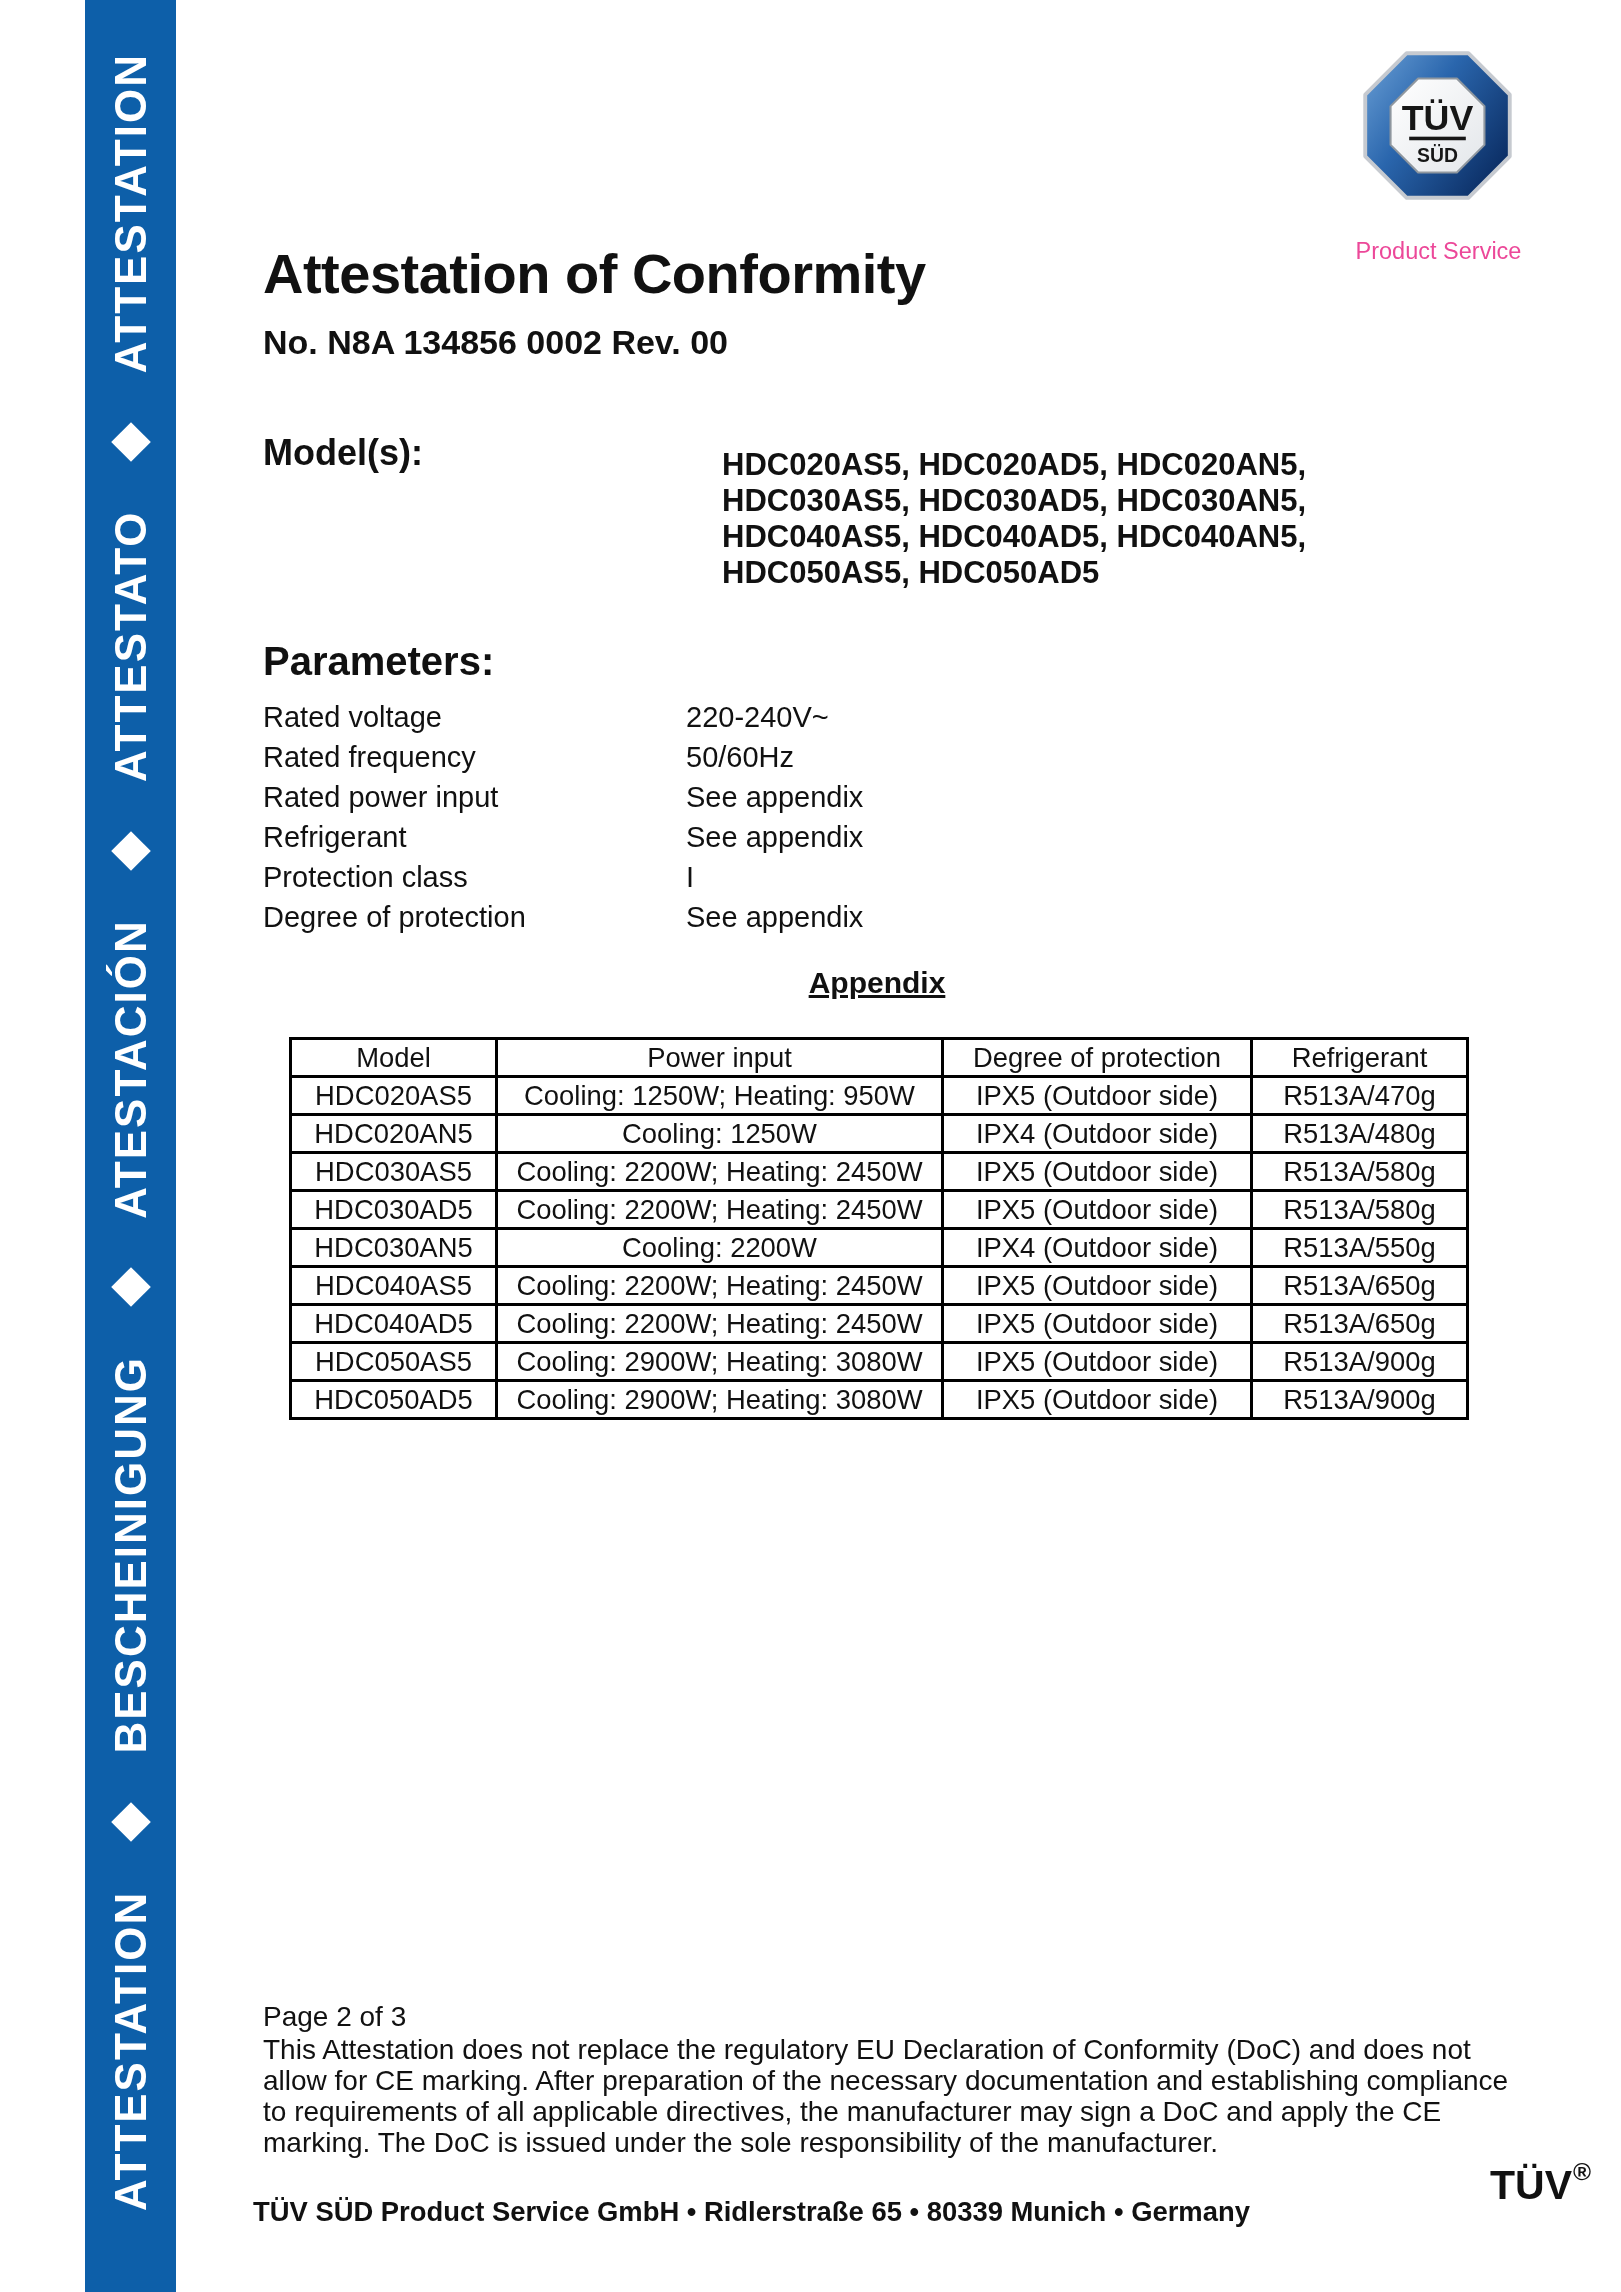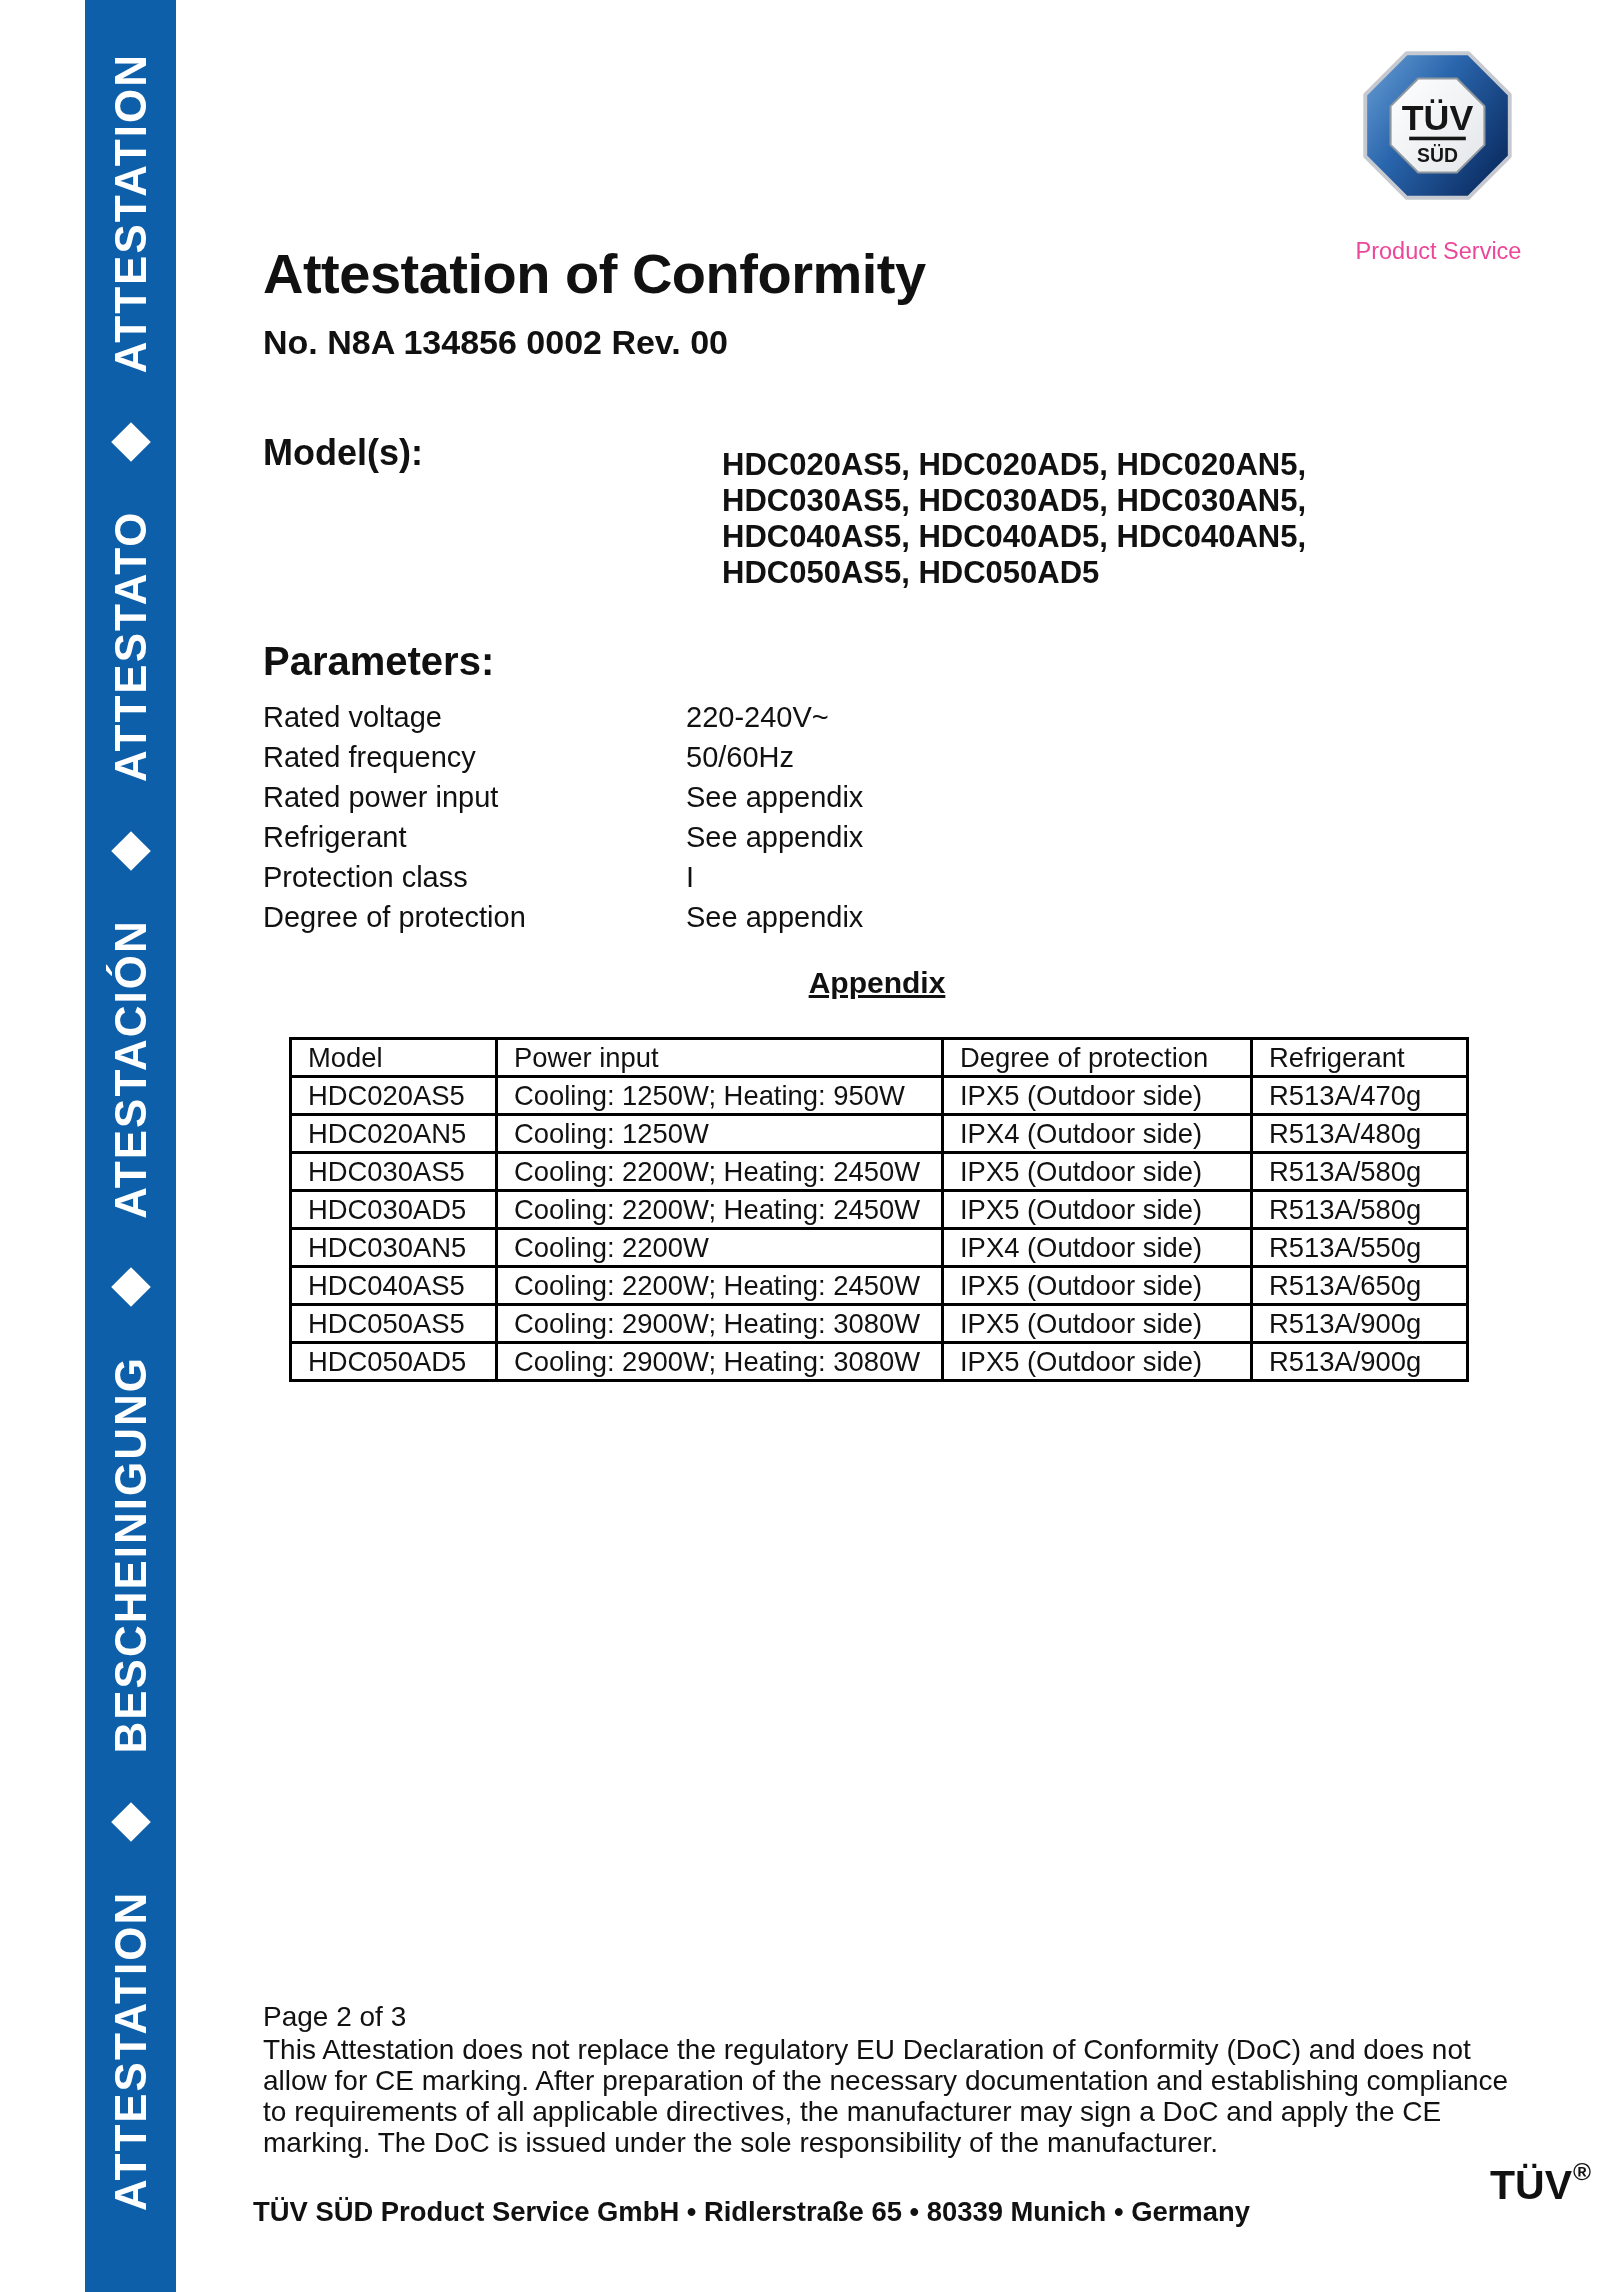--- a/index.html
+++ b/index.html
@@ -37,21 +37,21 @@
   .params-grid{position:absolute;left:263px;top:697px;display:grid;
       grid-template-columns:423px auto;font-size:29px;}
   .p-label,.p-value{height:40px;line-height:40px;white-space:nowrap;}
 
   
   .appendix-heading{position:absolute;left:289px;top:966px;width:1176px;text-align:center;
       font-size:30px;font-weight:bold;text-decoration:underline;text-decoration-thickness:2.9px;}
   table.appendix{position:absolute;left:289px;top:1037px;width:1176px;
       border-collapse:collapse;table-layout:fixed;font-size:27.4px;}
   table.appendix th,table.appendix td{border:3.9px solid #000;height:35px;
-      padding:0 16px;text-align:left;font-weight:normal;white-space:nowrap;overflow:hidden;}
+      padding:0 16px;text-align:center;font-weight:normal;white-space:nowrap;overflow:hidden;}
 
   
   .page-num{position:absolute;left:263px;top:2001px;font-size:28px;}
   .disclaimer{position:absolute;left:263px;top:2034px;width:1343px;font-size:28px;
       line-height:31px;white-space:pre-line;}
   .address{position:absolute;left:253px;top:2196px;font-size:27.4px;white-space:nowrap;font-weight:bold;}
   .tuv-mark{position:absolute;left:1490px;top:2162px;font-size:41px;font-weight:bold;
       white-space:nowrap;color:#111;}
   .tuv-mark sup{font-size:24.5px;position:relative;top:-3.9px;margin-left:1px;}
 </style>
@@ -168,20 +168,26 @@
           <td>IPX4 (Outdoor side)</td>
           <td>R513A/550g</td>
         </tr>
         <tr>
           <td>HDC040AS5</td>
           <td>Cooling: 2200W; Heating: 2450W</td>
           <td>IPX5 (Outdoor side)</td>
           <td>R513A/650g</td>
         </tr>
         <tr>
+          <td>HDC040AD5</td>
+          <td>Cooling: 2200W; Heating: 2450W</td>
+          <td>IPX5 (Outdoor side)</td>
+          <td>R513A/650g</td>
+        </tr>
+        <tr>
           <td>HDC050AS5</td>
           <td>Cooling: 2900W; Heating: 3080W</td>
           <td>IPX5 (Outdoor side)</td>
           <td>R513A/900g</td>
         </tr>
         <tr>
           <td>HDC050AD5</td>
           <td>Cooling: 2900W; Heating: 3080W</td>
           <td>IPX5 (Outdoor side)</td>
           <td>R513A/900g</td>

